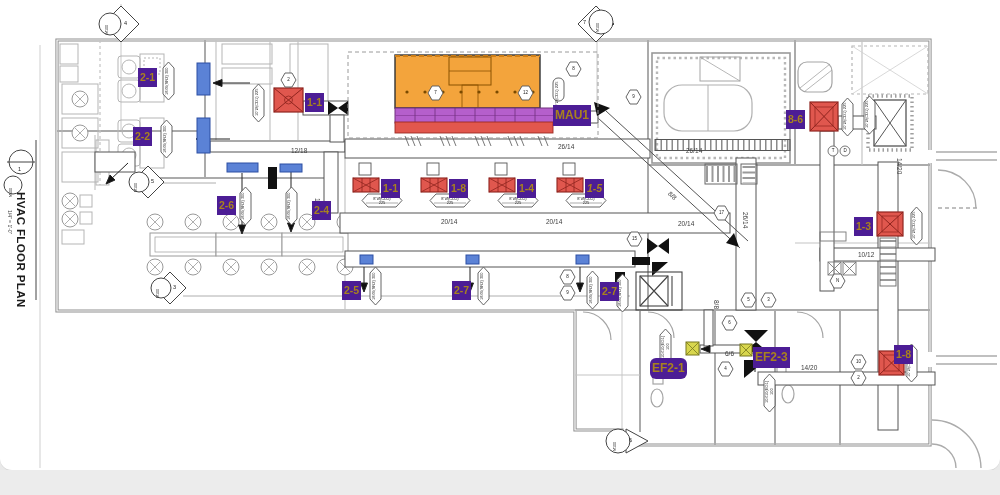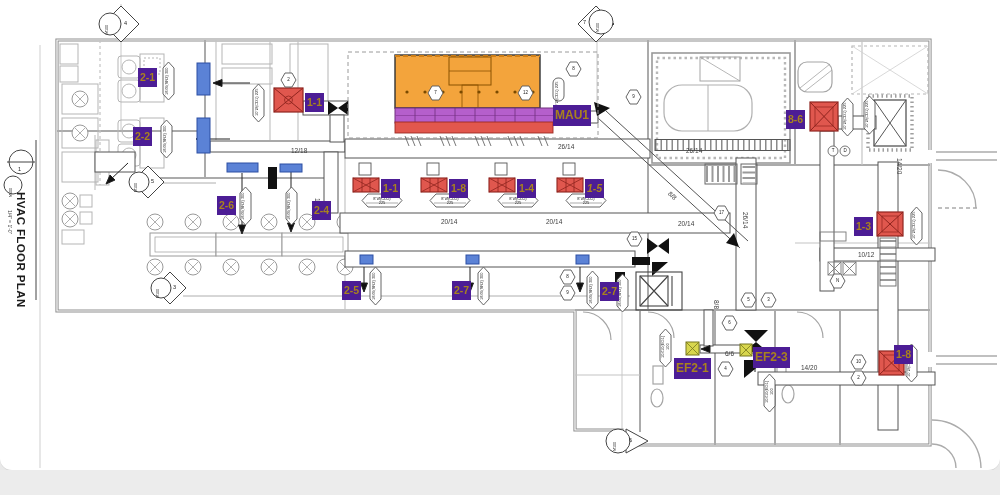--- a/index.html
+++ b/index.html
@@ -464,21 +464,21 @@
 <span class="lbl" style="left:854px;top:217px;">1-3</span>
 <span class="lbl" style="left:894px;top:345px;">1-8</span>
 <span class="lbl" style="left:138px;top:68px;">2-1</span>
 <span class="lbl" style="left:133px;top:127px;">2-2</span>
 <span class="lbl" style="left:217px;top:196px;">2-6</span>
 <span class="lbl" style="left:296px;top:201px;margin-left:16px;">2-4</span>
 <span class="lbl" style="left:342px;top:281px;">2-5</span>
 <span class="lbl" style="left:452px;top:281px;">2-7</span>
 <span class="lbl" style="left:600px;top:282px;">2-7</span>
 <span class="lbl big" style="left:553px;top:105px;">MAU1</span>
-<span class="lbl big" style="left:674px;top:358px;">EF2-1</span>
+<span class="lbl big" style="left:650px;top:358px;border-radius:6px;">EF2-1</span>
 <span class="lbl big" style="left:753px;top:347px;">EF2-3</span>
 
 <span class="ds" style="left:291px;top:147px;">12/18</span>
 <span class="ds v" style="left:314px;top:198px;">12/16</span>
 <span class="ds" style="left:558px;top:143px;">26/14</span>
 <span class="ds" style="left:686px;top:147px;">26/14</span>
 <span class="ds v" style="left:742px;top:212px;">26/14</span>
 <span class="ds" style="left:441px;top:218px;">20/14</span>
 <span class="ds" style="left:546px;top:218px;">20/14</span>
 <span class="ds" style="left:678px;top:220px;">20/14</span>

